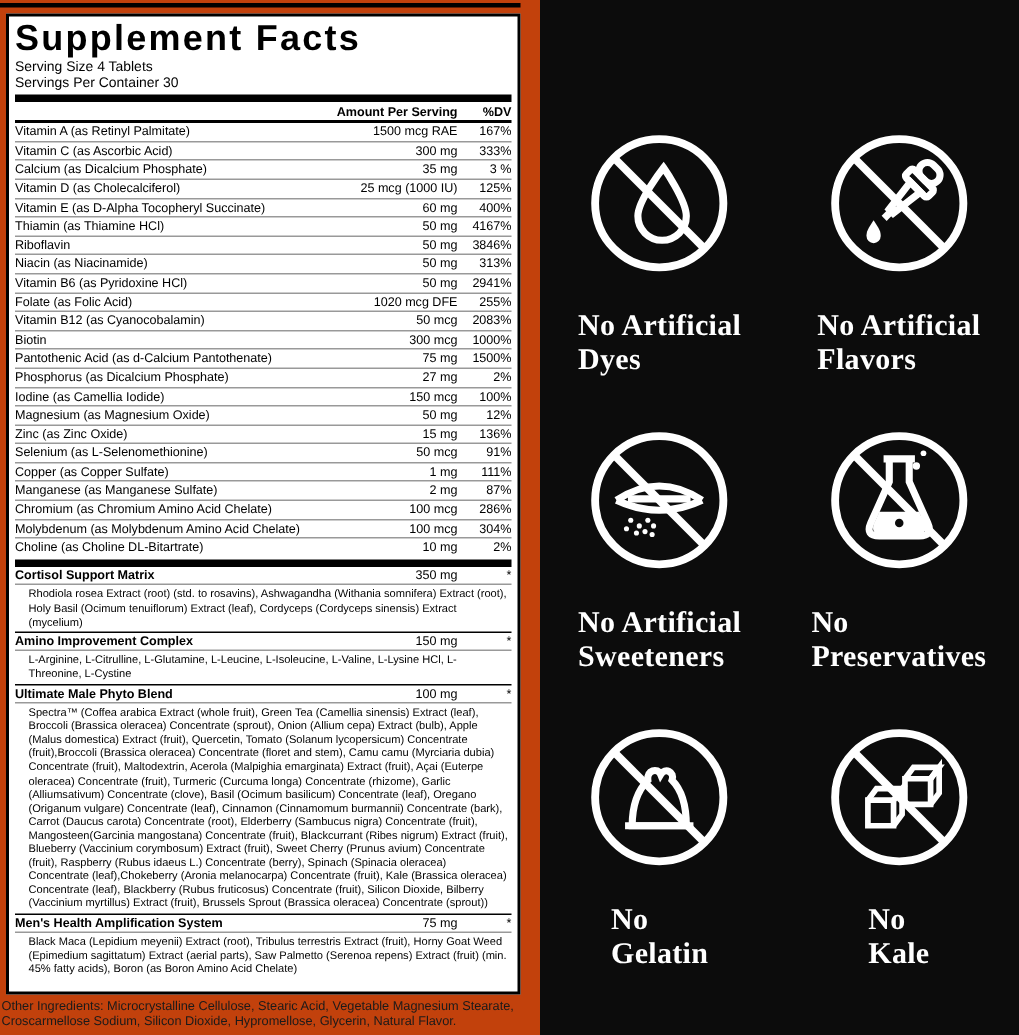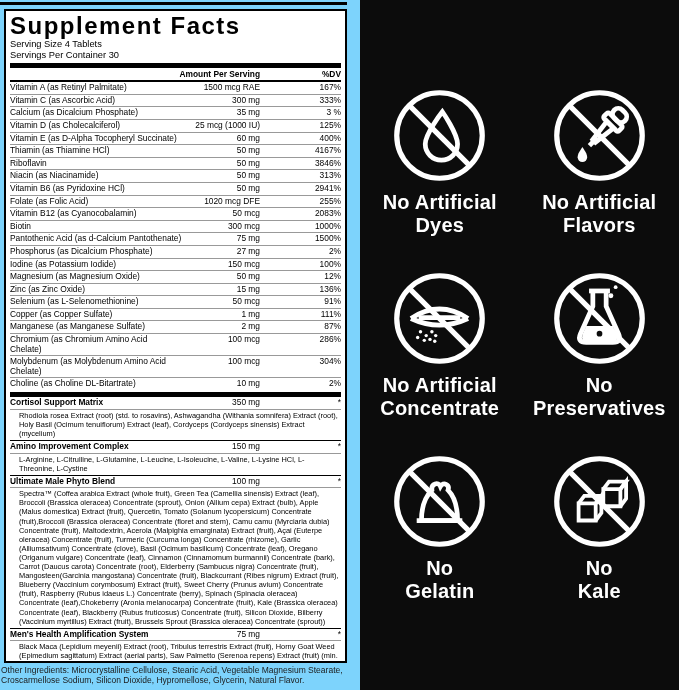--- a/index.html
+++ b/index.html
@@ -1,31 +1,31 @@
 <!DOCTYPE html>
 <html><head>
 <meta charset="utf-8">
 <style>
   html,body{margin:0;padding:0;}
   body{
     width:679px;height:690px;position:relative;overflow:hidden;
     background:#ffffff;font-family:"Liberation Sans",sans-serif;color:#000;
   }
   
-  .label-panel{position:absolute;left:0;top:0;width:360px;height:690px;background:#7dd3fc;padding-left:16px;}
+  .label-panel{position:absolute;left:0;top:0;width:360px;height:690px;background:#c2410c;padding-left:16px;}
   .top-strip{position:absolute;left:0;top:2px;width:347px;height:3px;background:#000;}
   .facts-box{
     position:absolute;left:4px;top:9px;width:343px;height:654px;
     border:2px solid #000;box-sizing:border-box;padding:2px 4px 0 4px;overflow:hidden;
     background:#fff;
   }
   .facts-title{font-size:24px;font-weight:700;letter-spacing:1.5px;line-height:26px;margin:0;white-space:nowrap;}
   .serving{font-size:9.3px;line-height:10.8px;}
   .bar{height:5px;background:#000;margin:2px 0 0 0;}
-  .row{display:flex;align-items:baseline;font-size:8.4px;line-height:9.6px;padding:1px 0;border-top:1px solid #999;gap:45px;}
+  .row{display:flex;align-items:baseline;font-size:8.4px;line-height:9.6px;padding:1px 0;border-top:1px solid #999;}
   .row .n{flex:1;text-align:left;padding-right:4px;}
   .row .a{text-align:right;white-space:nowrap;}
   .row .d{width:36px;text-align:right;white-space:nowrap;}
   .row.hdr{border-top:none;font-weight:700;border-bottom:2px solid #000;margin-top:1px;}
   .row.first{border-top:none;}
   .blend-head{border-top:1.5px solid #000;}
   .blend-head .n{font-weight:700;}
   .desc{font-size:7.4px;line-height:9.1px;padding:1px 2px 2px 9px;border-top:1px solid #999;}
   .other-ing{
     position:absolute;left:1px;top:665px;width:356px;
@@ -33,22 +33,22 @@
   }
   
   .badge-panel{position:absolute;left:360px;top:0;width:319px;height:690px;background:#0c0c0c;}
   .badge-grid{
     display:grid;grid-template-columns:1fr 1fr;row-gap:34px;
     padding-top:88px;justify-items:center;
   }
   .badge{display:flex;flex-direction:column;align-items:center;width:152px;}
   .badge svg{width:95px;height:95px;display:block;}
   .badge .lbl{
-    margin-top:8px;color:#fff;font-weight:700;font-size:20px;line-height:23px;
-    text-align:center;letter-spacing:.2px;
+    margin-top:23px;color:#fff;font-weight:700;font-size:20px;line-height:23px;
+    letter-spacing:.2px;font-family:Liberation Serif, serif;
   }
   .ic{stroke:#fff;fill:none;stroke-width:5;}
   .ic-heavy{stroke:#fff;fill:none;stroke-width:5.5;}
   .ic-fill{fill:#fff;stroke:none;}
 </style>
 </head>
 <body>
 
 <div class="label-panel">
   <div class="top-strip"></div>
@@ -146,21 +146,21 @@
     <span class="d">1500%</span>
   </div>
 
   <div class="row">
     <span class="n">Phosphorus (as Dicalcium Phosphate)</span>
     <span class="a">27 mg</span>
     <span class="d">2%</span>
   </div>
 
   <div class="row">
-    <span class="n">Iodine (as Potassium Iodide)</span>
+    <span class="n">Iodine (as Camellia Iodide)</span>
     <span class="a">150 mcg</span>
     <span class="d">100%</span>
   </div>
 
   <div class="row">
     <span class="n">Magnesium (as Magnesium Oxide)</span>
     <span class="a">50 mg</span>
     <span class="d">12%</span>
   </div>
 
@@ -299,21 +299,21 @@
             <circle cx="34" cy="73" r="1.8"></circle>
           <circle cx="40" cy="72" r="1.8"></circle>
             <circle cx="46" cy="68" r="1.8"></circle>
           <circle cx="27" cy="70" r="1.8"></circle>
             <circle cx="45" cy="74" r="1.8"></circle>
         </g>
         <line class="ic-heavy" x1="19" y1="19" x2="81" y2="81"></line>
       </svg>
       <div class="lbl">
         <div>No Artificial</div>
-        <div>Concentrate</div>
+        <div>Sweeteners</div>
       </div>
     </div>
 
     <div class="badge">
       <svg viewBox="0 0 100 100">
         <circle class="ic-heavy" cx="50" cy="50" r="45"></circle>
         <path class="ic" d="M43 21 v16 L30 66 q-4 9 6 9 h28 q10 0 6 -9 L57 37 V21"></path>
         <line class="ic" x1="39" y1="21" x2="61" y2="21"></line>
         <path class="ic-fill" d="M36 58 h28 l4 9 q2 7 -6 7 H38 q-8 0 -6 -7 Z"></path>
         <circle cx="50" cy="66" r="3" fill="#0c0c0c" stroke="none"></circle>

